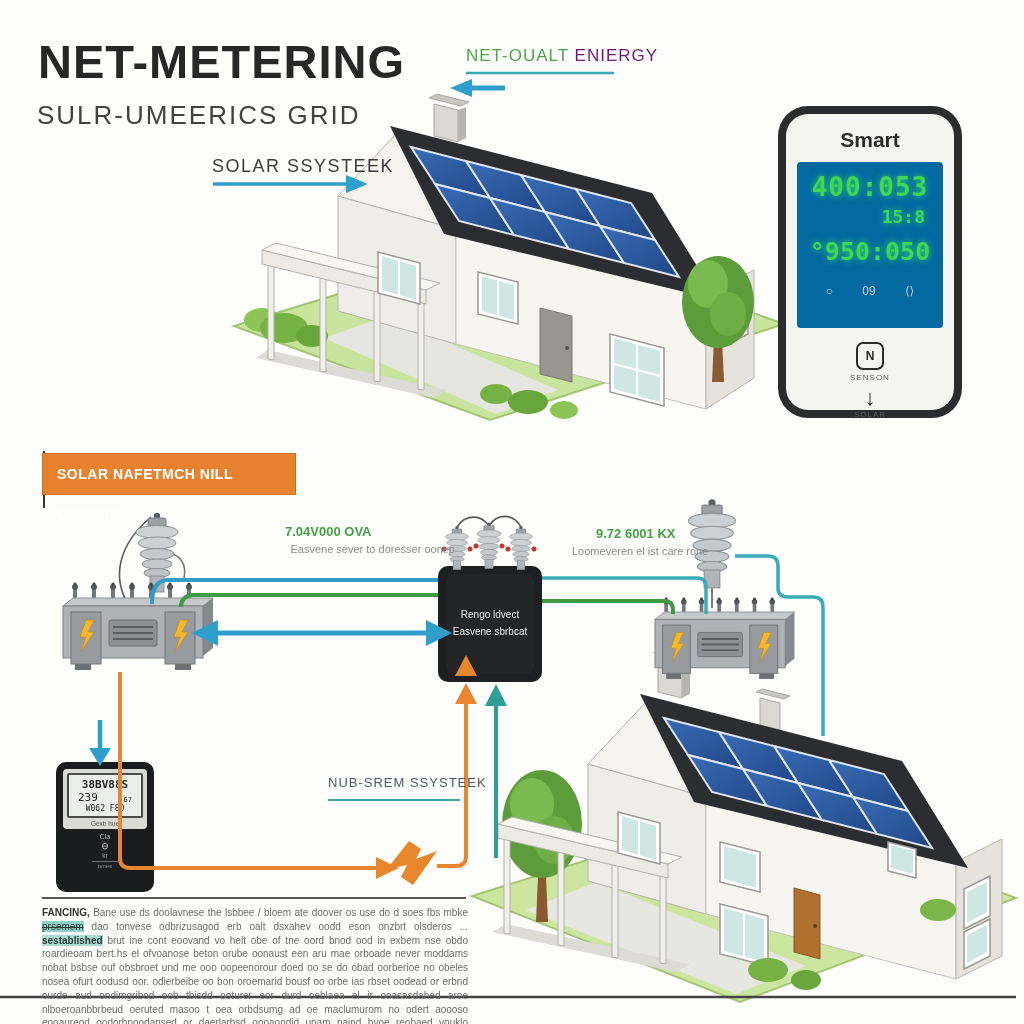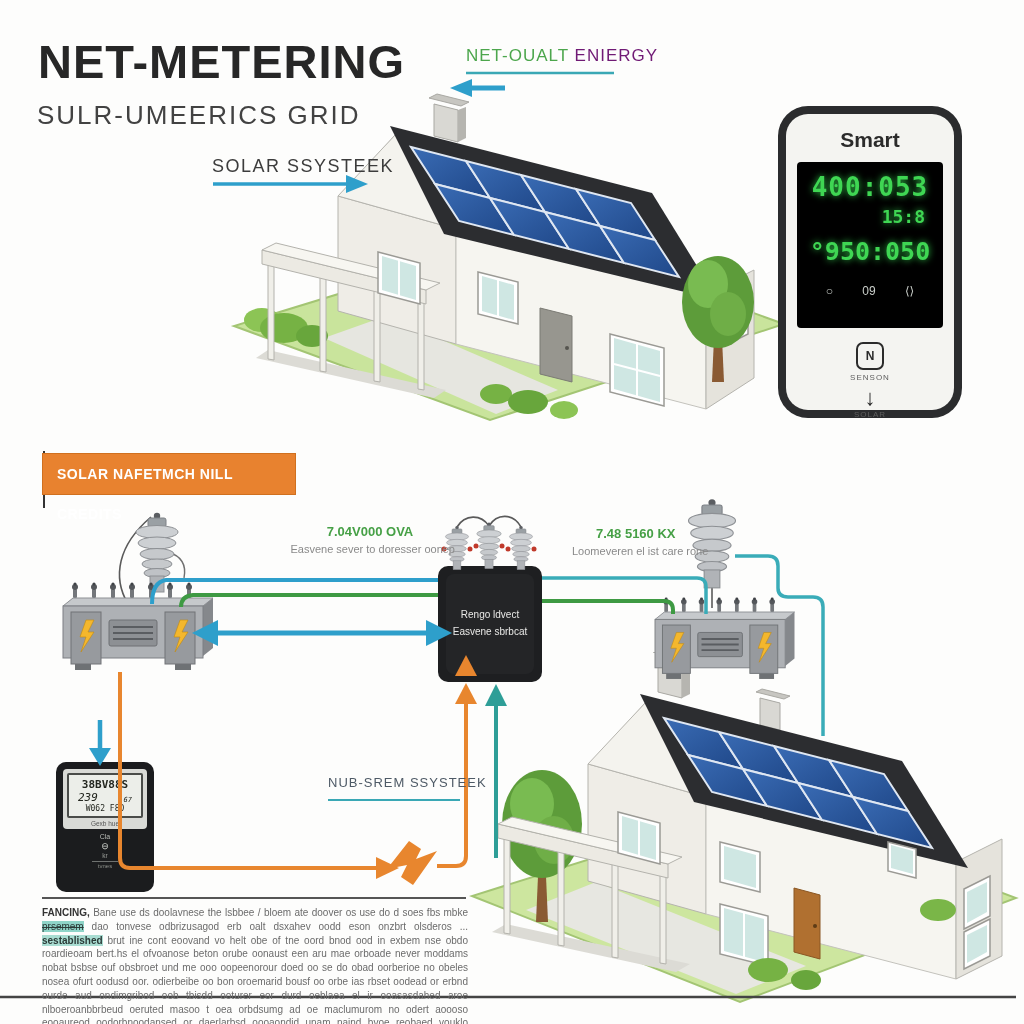--- a/index.html
+++ b/index.html
@@ -176,42 +176,42 @@
     <g>
       <ellipse cx="300" cy="306" rx="20" ry="12" fill="#76b244"></ellipse>
       <ellipse cx="338" cy="316" rx="15" ry="10" fill="#68a63c"></ellipse>
       <ellipse cx="470" cy="246" rx="18" ry="11" fill="#7ab648"></ellipse>
     </g>
   </svg>
 
   <div class="abs" style="left:778px;top:106px;width:184px;height:312px;background:#2b2c2e;border-radius:30px;padding:8px;box-sizing:border-box;">
     <div style="background:#f4f4f1;border-radius:22px;width:100%;height:100%;text-align:center;">
       <div style="padding-top:14px;font-size:21px;font-weight:bold;color:#2b2b2b;">Smart</div>
-      <div style="margin:10px auto 0;width:146px;height:166px;background:#000000;border-radius:4px;padding-top:10px;box-sizing:border-box;">
+      <div style="margin:10px auto 0;width:146px;height:166px;background:#0369a1;border-radius:4px;padding-top:10px;box-sizing:border-box;">
         <div class="digits" style="font-size:26px;letter-spacing:1px;">400:053</div>
         <div class="digits" style="font-size:18px;text-align:right;padding-right:18px;margin-top:4px;">15:8</div>
         <div class="digits" style="font-size:25px;margin-top:10px;">°950:050</div>
         <div style="display:flex;justify-content:space-around;color:#c9cec9;font-size:12px;margin-top:18px;padding:0 14px;">
           <span>○</span>
           <span>09</span>
           <span>⟨⟩</span>
         </div>
       </div>
       <div style="margin:14px auto 0;width:24px;height:24px;border:2.5px solid #2b2b2b;border-radius:7px;font-size:12px;font-weight:bold;line-height:24px;color:#2b2b2b;">N</div>
       <div class="cap" style="font-size:8px;margin-top:3px;">SENSON</div>
       <div style="font-size:22px;font-weight:bold;color:#2b2b2b;margin-top:5px;line-height:22px;">↓</div>
       <div class="cap" style="font-size:8px;margin-top:1px;">SOLAR</div>
     </div>
   </div>
 
   <div class="abs" style="left:56px;top:762px;width:98px;height:130px;background:#1b1c1e;border-radius:10px;padding:7px;box-sizing:border-box;text-align:center;">
     <div style="background:#d9dad6;border-radius:4px;padding:4px 4px 2px;">
       <div style="background:#eceee9;border:2px solid #4a4c49;border-radius:2px;padding:3px 1px;">
         <div class="lcdline" style="font-size:11px;font-weight:bold;">38BV88S</div>
-        <div style="display:flex;justify-content:space-between;padding:0 8px;align-items:flex-end;font-style:italic;">
+        <div style="display:flex;justify-content:space-between;padding:0 8px;align-items:flex-end;">
           <span class="lcdline" style="font-size:11px;">239</span>
           <span class="lcdline" style="font-size:7px;">67</span>
         </div>
         <div class="lcdline" style="font-size:8px;">W062 F8D</div>
       </div>
       <div style="font-size:6.5px;color:#555;margin-top:2px;">Gexb hue</div>
     </div>
     <div style="font-size:7px;color:#b9bcb7;margin-top:4px;">Cla</div>
     <div style="font-size:9px;color:#cfd2cd;margin-top:1px;">⊖</div>
     <div style="font-size:6.5px;color:#9b9e99;margin-top:1px;">kr</div>
@@ -357,24 +357,24 @@
   <div class="abs" style="left:37px;top:100px;font-size:26px;letter-spacing:2px;color:#424242;">SULR-UMEERICS GRID</div>
   <div class="abs" style="left:212px;top:156px;font-size:18px;letter-spacing:1.5px;color:#3c3c3c;">SOLAR SSYSTEEK</div>
 
   <div class="abs" style="left:466px;top:46px;font-size:17px;letter-spacing:1px;">
     <span style="color:#4CA64C;">NET-OUALT</span>
     <span style="color:#701a75;">ENIERGY</span>
   </div>
 
   <div class="abs" style="left:42px;top:453px;width:254px;height:42px;background:#E8822F;border:1px solid #d0701f;box-sizing:border-box;line-height:40px;padding-left:14px;font-size:14px;font-weight:bold;letter-spacing:0.5px;color:#fff;">SOLAR NAFETMCH NILL CREDITS</div>
 
-  <div class="abs" style="left:285px;top:524px;width:170px;text-align:center;font-size:13px;font-weight:bold;color:#46a046;">7.04V000 OVA</div>
+  <div class="abs" style="left:285px;top:524px;width:170px;text-align:left;font-size:13px;font-weight:bold;color:#46a046;">7.04V000 OVA</div>
   <div class="abs" style="left:270px;top:543px;width:185px;text-align:right;font-size:11px;color:#8a8a8a;">Easvene sever to doresser oonep</div>
 
-  <div class="abs" style="left:596px;top:526px;font-size:13px;font-weight:bold;color:#46a046;">7.48 5160 KX</div>
+  <div class="abs" style="left:596px;top:526px;font-size:13px;font-weight:bold;color:#46a046;">9.72 6001 KX</div>
   <div class="abs" style="left:572px;top:545px;font-size:11px;color:#8a8a8a;">Loomeveren el ist care rone</div>
 
   <div class="abs" style="left:440px;top:606px;width:100px;text-align:center;color:#e8e8e6;font-size:10px;line-height:1.7;">
     <div>Rengo ldvect</div>
     <div>Easvene sbrbcat</div>
   </div>
 
   <div class="abs" style="left:328px;top:775px;font-size:13px;letter-spacing:1px;color:#4e5a66;">NUB-SREM SSYSTEEK</div>
 
   <div class="abs" style="left:42px;top:906px;width:426px;font-size:10px;line-height:1.38;color:#6b6b6b;text-align:justify;">

